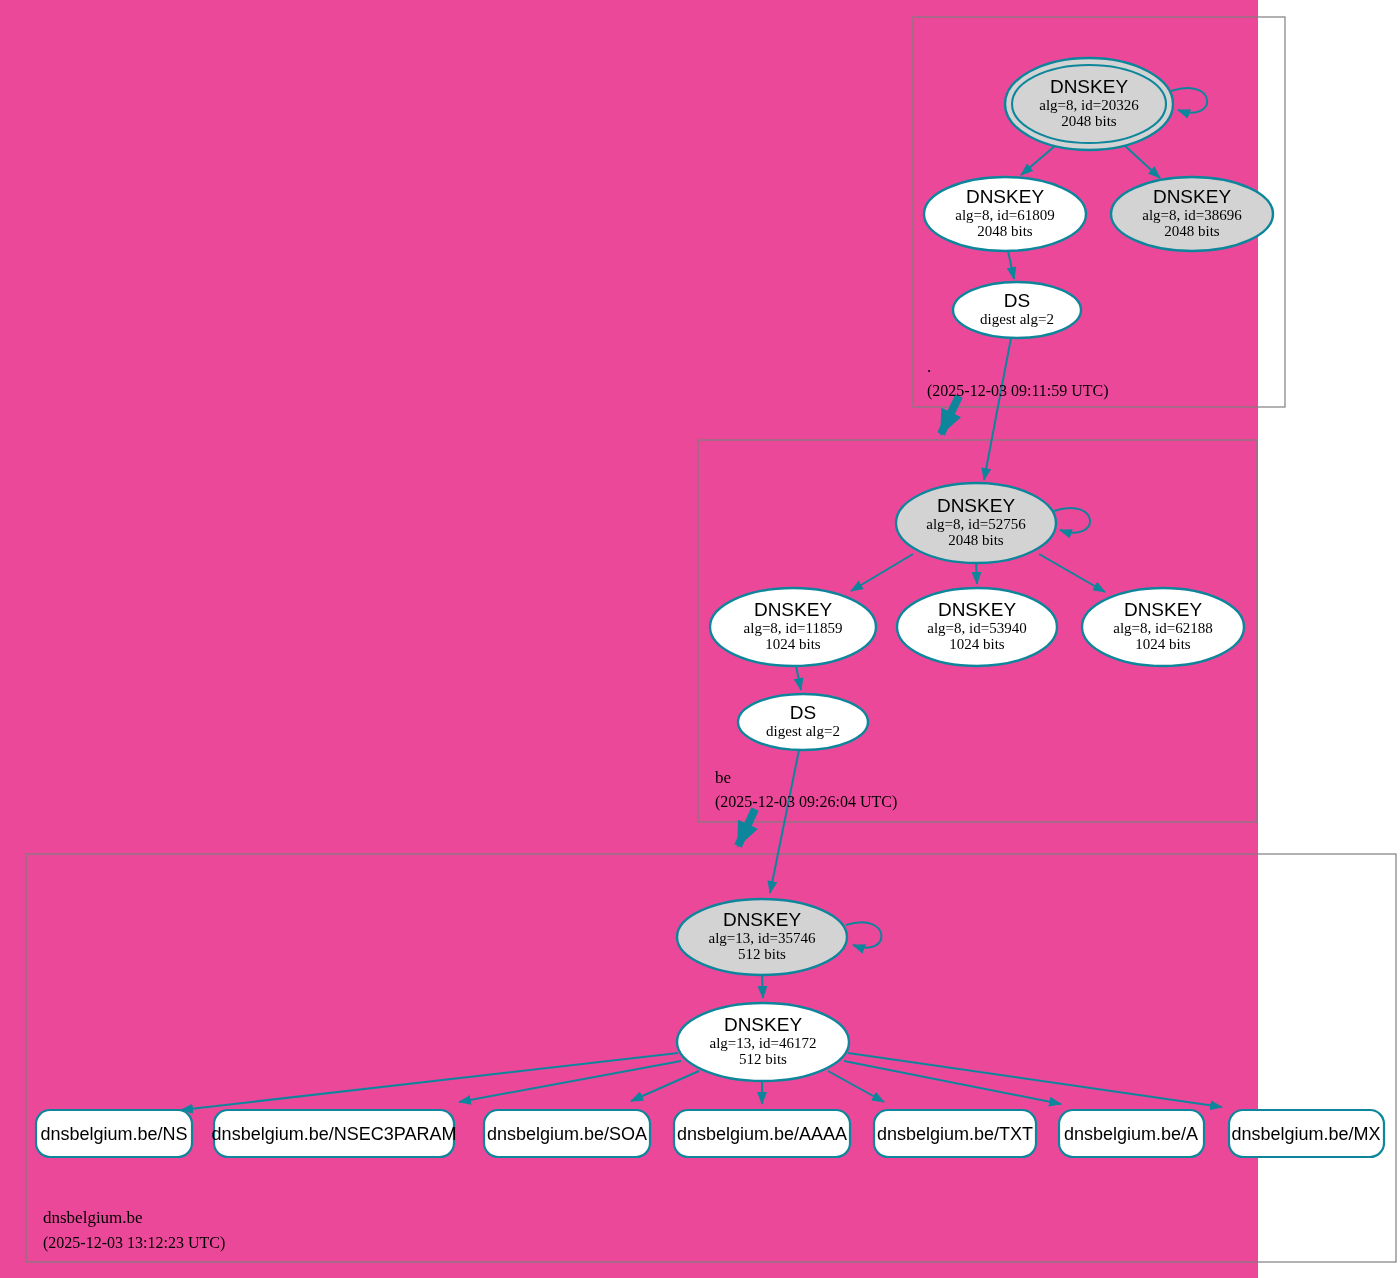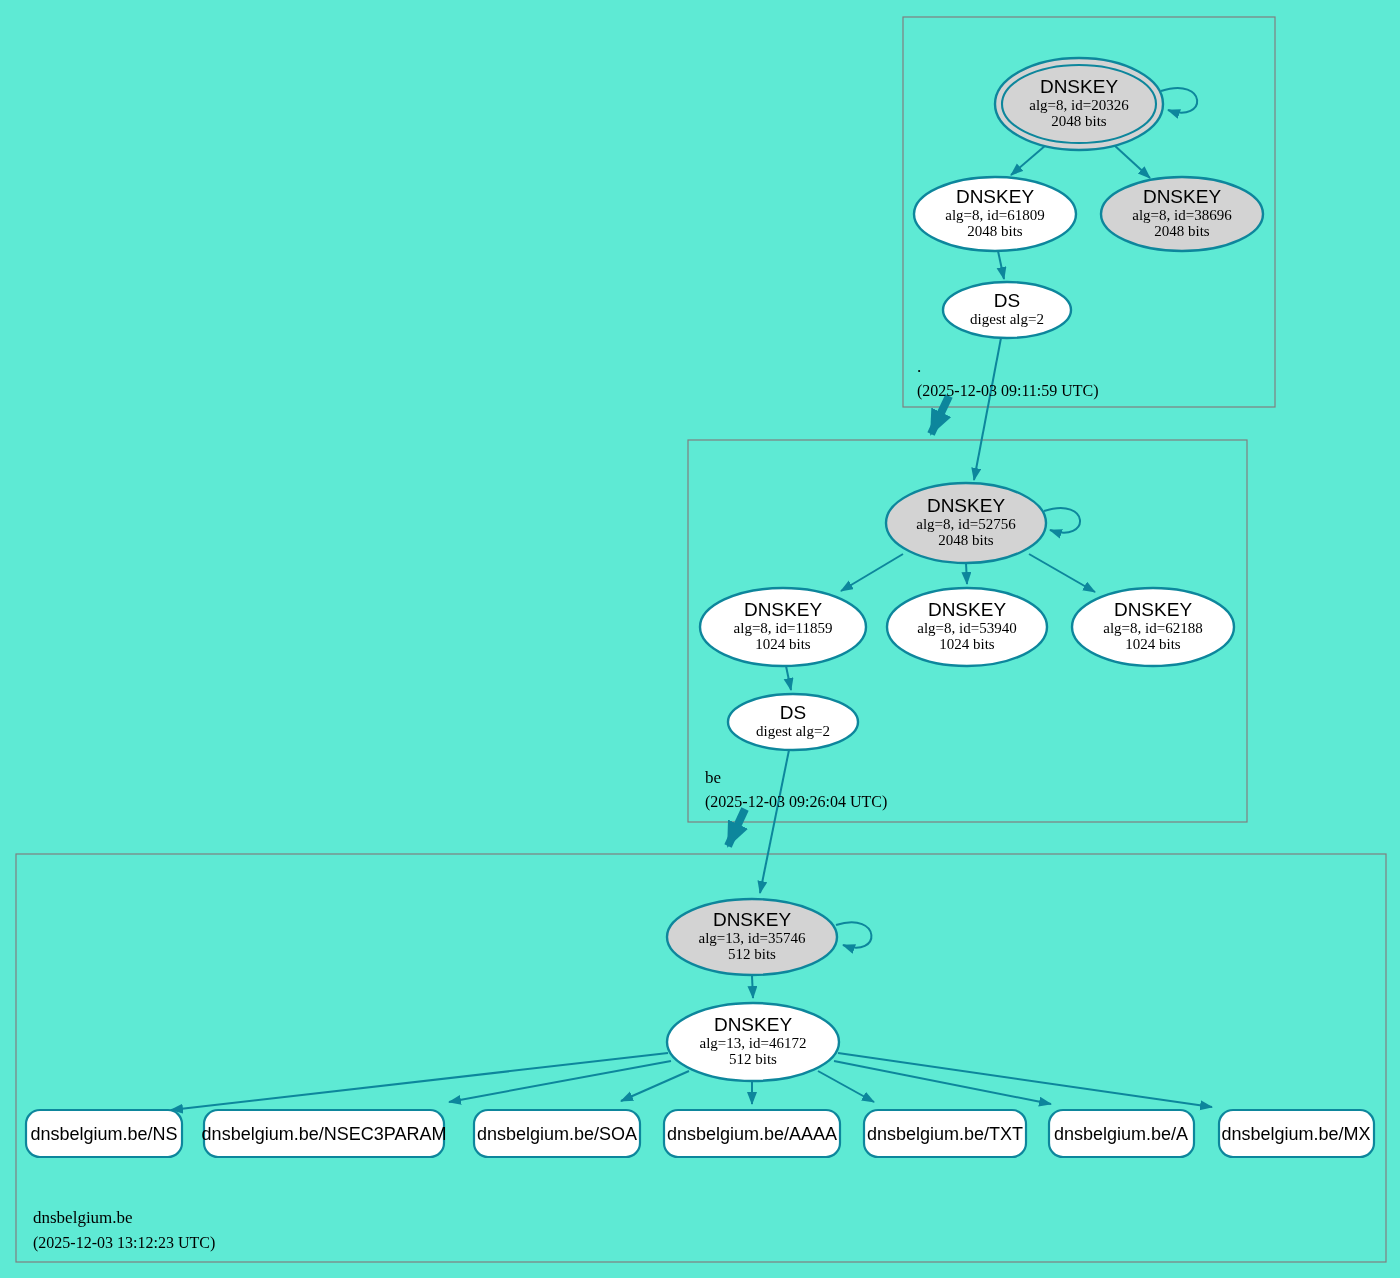--- a/index.html
+++ b/index.html
@@ -1,16 +1,16 @@
 <!DOCTYPE html>
 <html><head>
 <meta charset="utf-8">
 <style>
   html,body{margin:0;padding:0;background:#ffffff;}
-  .stage{position:relative;width:1400px;height:1278px;background:#5eead4;}
+  .stage{position:relative;width:1248px;height:1278px;background:#ec4899;padding-left:10px;}
   svg{display:block;}
   .node-title{font-family:"Liberation Sans",sans-serif;font-size:19px;fill:#000;}
   .node-detail{font-family:"Liberation Serif",serif;font-size:15px;fill:#000;}
   .rrset-label{font-family:"Liberation Sans",sans-serif;font-size:18px;fill:#000;}
   .zone-label{font-family:"Liberation Serif",serif;font-size:17px;fill:#000;}
   .zone-ts{font-family:"Liberation Serif",serif;font-size:16px;fill:#000;}
   .zonebox{fill:none;stroke:#7f7f7f;stroke-width:1.2;}
   .edge{stroke:#0d869c;stroke-width:2;fill:none;}
   .edge-thick{stroke:#0d869c;stroke-width:8;fill:none;}
   .nodeshape{stroke:#0d869c;stroke-width:2.4;}

